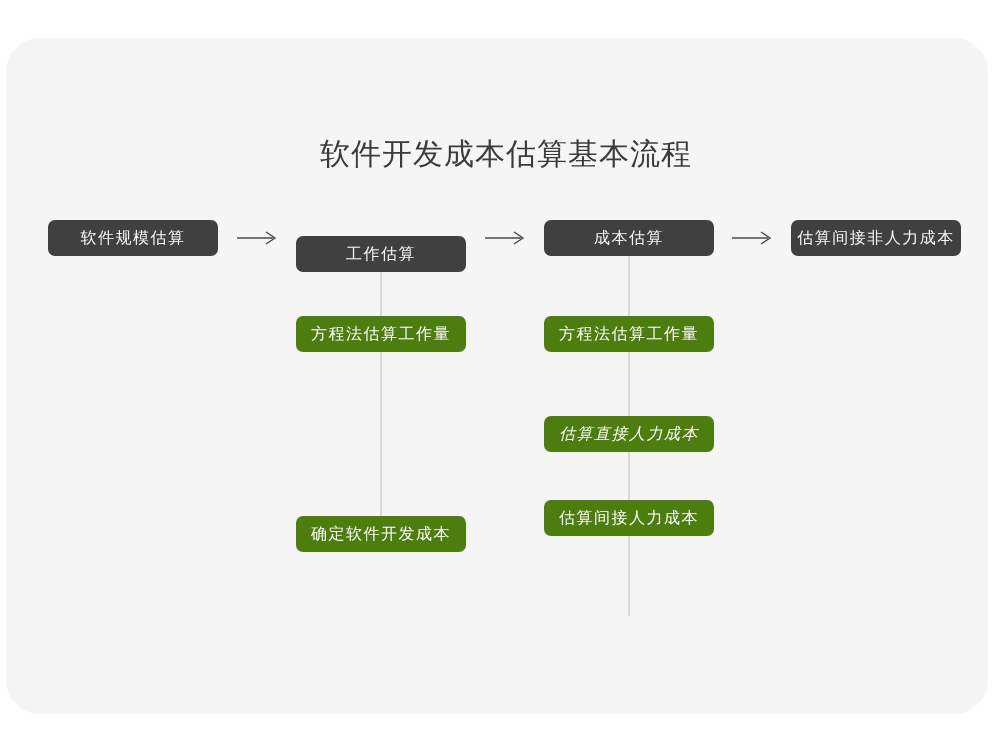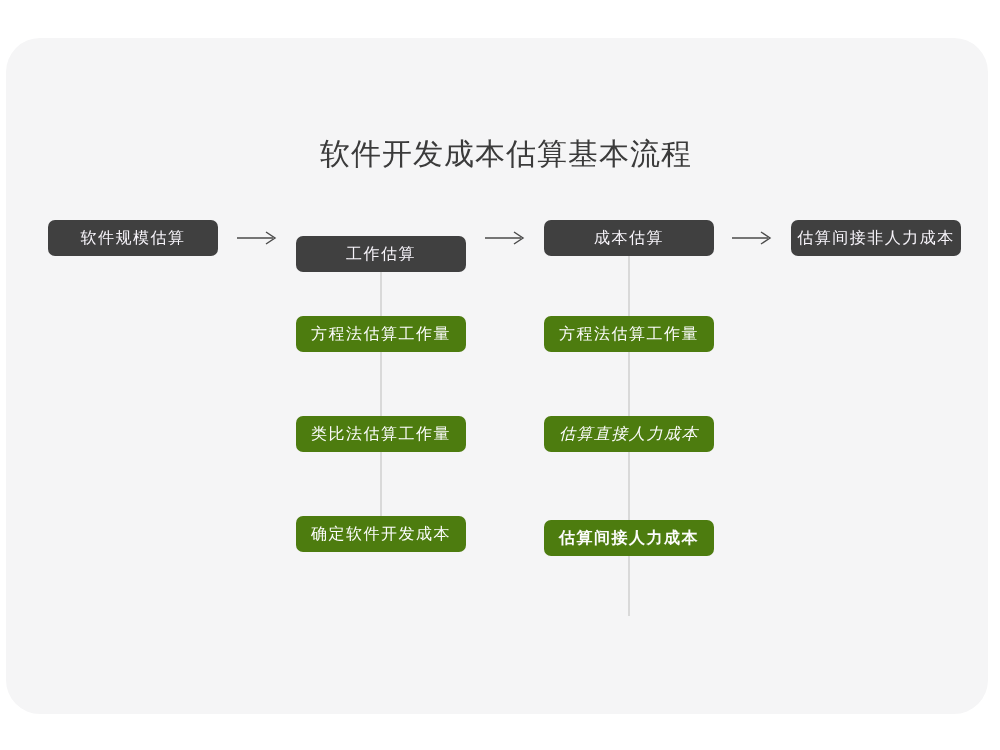--- a/index.html
+++ b/index.html
@@ -107,30 +107,27 @@
     </svg>
   </div>
 
   <div class="node main" style="left:785px; top:182px;">
     <span>估算间接非人力成本</span>
   </div>
 
   <div class="node sub" style="left:290px; top:278px;">
     <span>方程法估算工作量</span>
   </div>
-  <div class="node sub" style="left:290px; top:378px;">
-    <span>类比法估算工作量</span>
-  </div>
   <div class="node sub" style="left:290px; top:478px;">
     <span>确定软件开发成本</span>
   </div>
 
   <div class="node sub" style="left:538px; top:278px;">
     <span>方程法估算工作量</span>
   </div>
   <div class="node sub" style="left:538px; top:378px;font-style:italic;">
     <span>估算直接人力成本</span>
   </div>
-  <div class="node sub" style="left:538px; top:482px;font-weight:bold;">
+  <div class="node sub" style="left:538px; top:462px;">
     <span>估算间接人力成本</span>
   </div>
 
 </div>
 
 </body></html>

